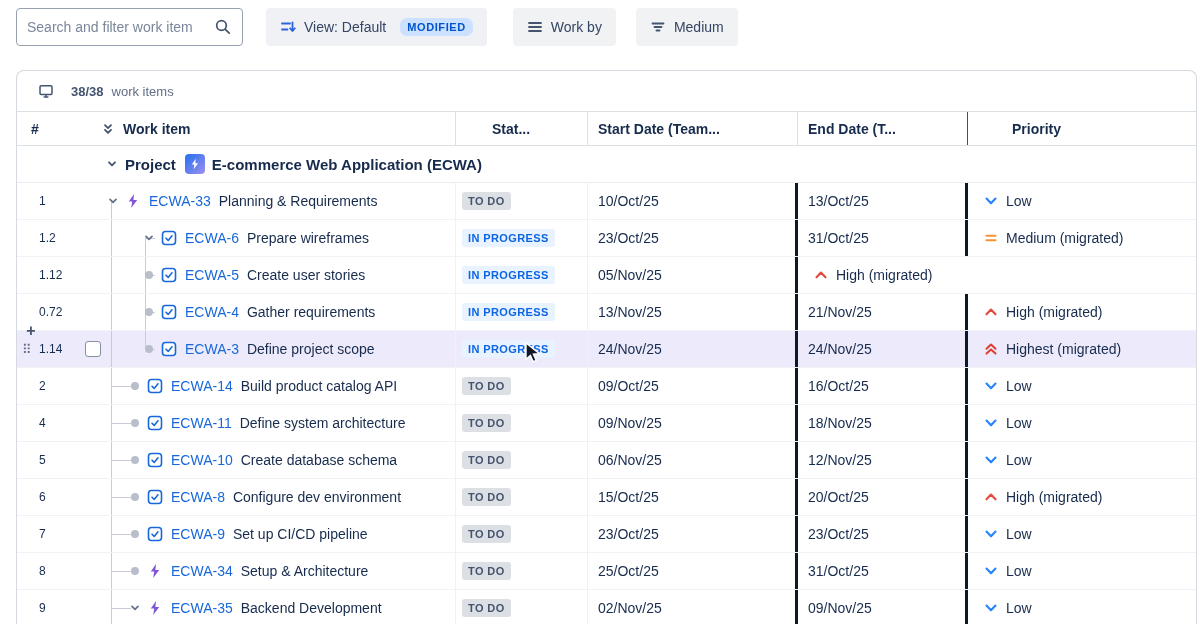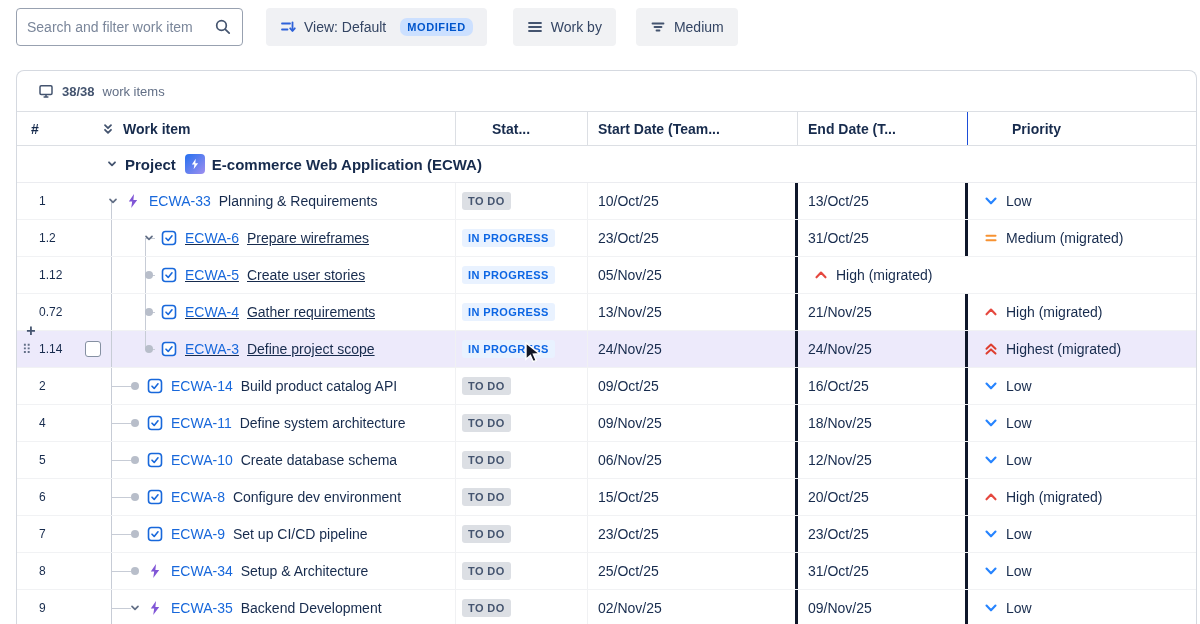--- a/index.html
+++ b/index.html
@@ -23,21 +23,21 @@
     gap:8px;padding:0 14px;font:500 14px "Liberation Sans",sans-serif;color:#344563;cursor:pointer;white-space:nowrap;}
   .view-pill{margin-left:23px;background:#F0F1F4;}
   .groupby-pill{margin-left:26px;}
   .filter-pill{margin-left:20px;}
   .modified-badge{background:var(--modified-bg);color:var(--modified-fg);font-size:11px;font-weight:700;
     letter-spacing:.6px;padding:3px 7px;border-radius:7px;margin-left:6px;}
   
   .card{position:absolute;left:16px;top:70px;width:1181px;height:554px;background:#fff;
     border:1px solid #D5D9E0;border-bottom:none;border-radius:8px 8px 0 0;overflow:hidden;}
   .count-row{height:40px;display:flex;align-items:center;gap:8px;padding-left:21px;}
-  .count{font-weight:700;font-size:13px;color:#44546F;}
+  .count{font-weight:700;font-size:13px;color:#44546F;margin-left:9px;}
   .count-label{font-size:13px;color:#626F86;}
   .grid{display:grid;grid-template-columns:84px 355px 132px 210px 170px 1fr;}
   .thead{border-top:1px solid #DCDFE4;border-bottom:1px solid #DCDFE4;height:35px;}
   .th{display:flex;align-items:center;font-weight:700;font-size:14px;color:#172B4D;white-space:nowrap;overflow:hidden;}
   .h-num{padding-left:14px;}
   .h-item{gap:8px;border-right:1px solid #DCDFE4;}
   .h-status{padding-left:36px;border-right:1px solid #DCDFE4;}
   .h-start{padding-left:10px;border-right:1px solid #DCDFE4;}
   .h-end{padding-left:10px;border-right:1px solid #1d4ed8;}
   .h-prio{padding-left:44px;}
@@ -51,21 +51,21 @@
   .trow{height:37px;border-bottom:1px solid #F1F2F4;position:relative;}
   .trow.selected{background:var(--selected-row);}
   .cell{display:flex;align-items:center;position:relative;min-width:0;}
   .c-num{padding-left:22px;font-size:12px;color:#172B4D;}
   .c-item{border-right:1px solid #F0F1F3;overflow:hidden;}
   .c-status{border-right:1px solid #F0F1F3;padding-left:6px;}
   .c-start,.c-end{border-right:3px solid #0f172a;padding-left:10px;}
   .c-prio{padding-left:16px;gap:8px;}
   .trow.lvl0 .c-item{padding-left:4px;}
   .trow.lvl1 .c-item{padding-left:26px;}
-  .trow.lvl2 .c-item{padding-left:40px;text-decoration:underline;}
+  .trow.lvl2 .c-item{padding-left:40px;}
   .rail{position:absolute;width:1px;background:#C7CCD6;top:0;bottom:0;}
   .rail1{left:10px;}
   .trow.lvl0 .rail1{top:18px;}
   .rail2{left:44px;display:none;}
   .rail2.r2-bottom{display:block;top:18px;}
   .rail2.r2-full{display:block;}
   .rail2.r2-top{display:block;bottom:auto;height:19px;}
   .stub{position:absolute;height:1px;background:#C7CCD6;top:18px;}
   .trow.lvl1 .stub{left:10px;width:20px;}
   .trow.lvl2 .stub{left:44px;width:10px;}

